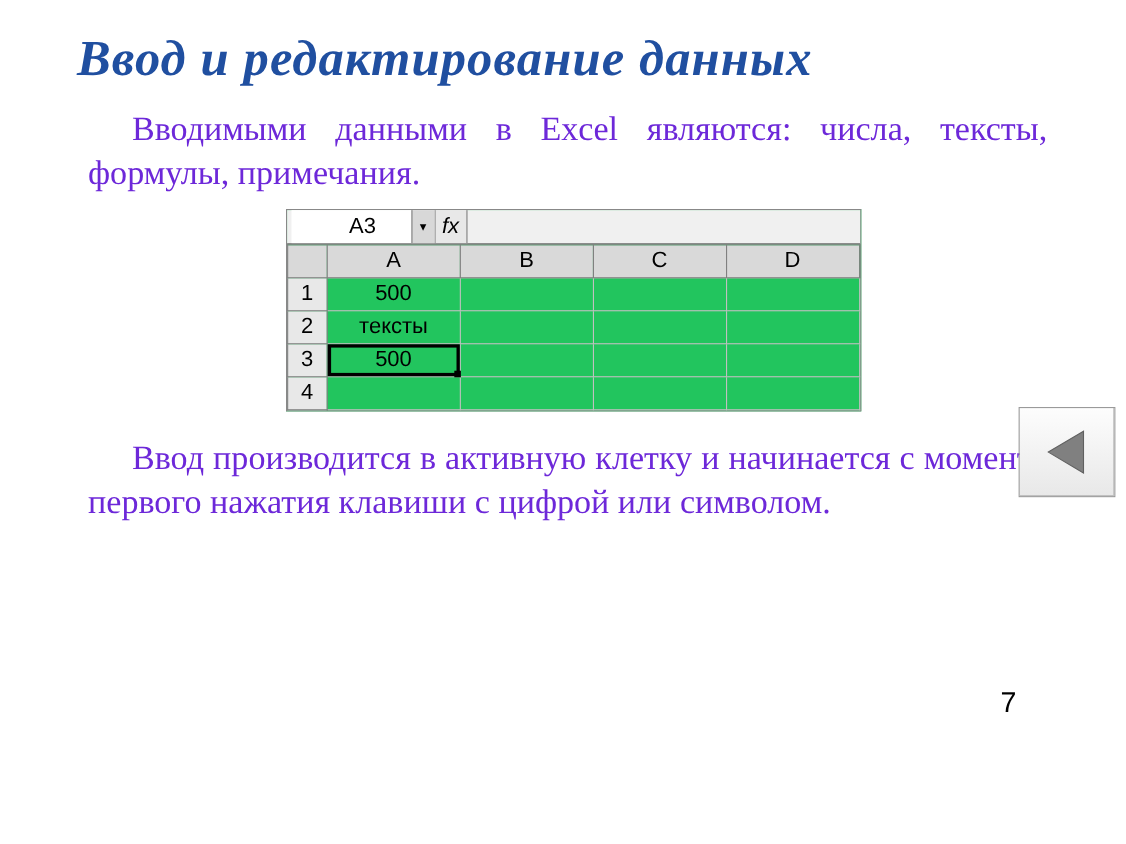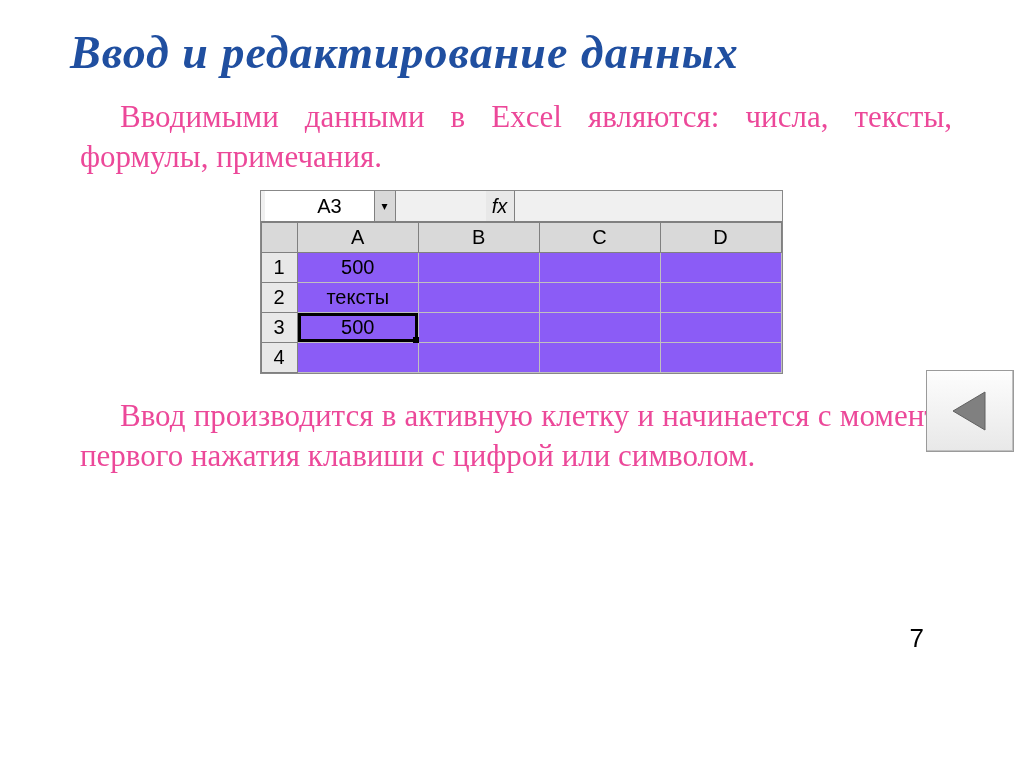--- a/index.html
+++ b/index.html
@@ -20,21 +20,21 @@
   }
   .title {
     color: #204fa0;
     font-style: italic;
     font-size: 46px;
     font-weight: bold;
     letter-spacing: 1px;
     margin: 0 0 18px 0;
   }
   .body-text {
-    color: #ec4899;
+    color: #6d28d9;
     font-size: 31px;
     line-height: 1.28;
     text-align: justify;
     text-indent: 40px;
     margin: 0 20px 14px 10px;
   }
   .page-number {
     position: absolute;
     right: 100px;
     bottom: 36px;
@@ -43,21 +43,21 @@
     color: #000;
   }
 
   
   .excel-wrap {
     width: 523px;
     margin: 12px auto 22px auto;
     font-family: Arial, sans-serif;
     font-size: 20px;
     color: #000;
-    background: #8b5cf6;
+    background: #22c55e;
     position: relative;
     border: 1px solid #888;
     box-sizing: border-box;
   }
   .formula-bar {
     display: flex;
     align-items: center;
     border-bottom: 1px solid #808080;
     background: #f0f0f0;
     height: 30px;
@@ -86,21 +86,20 @@
     top: 0;
   }
   .fx-box {
     width: 28px;
     text-align: center;
     font-style: italic;
     border-right: 1px solid #808080;
     height: 100%;
     line-height: 30px;
     background: #e8e8e8;
-    margin-left: 90px;
   }
   .formula-content {
     padding-left: 10px;
     height: 100%;
     line-height: 30px;
     background: #fff;
     flex: 1;
   }
   table.sheet {
     border-collapse: collapse;

